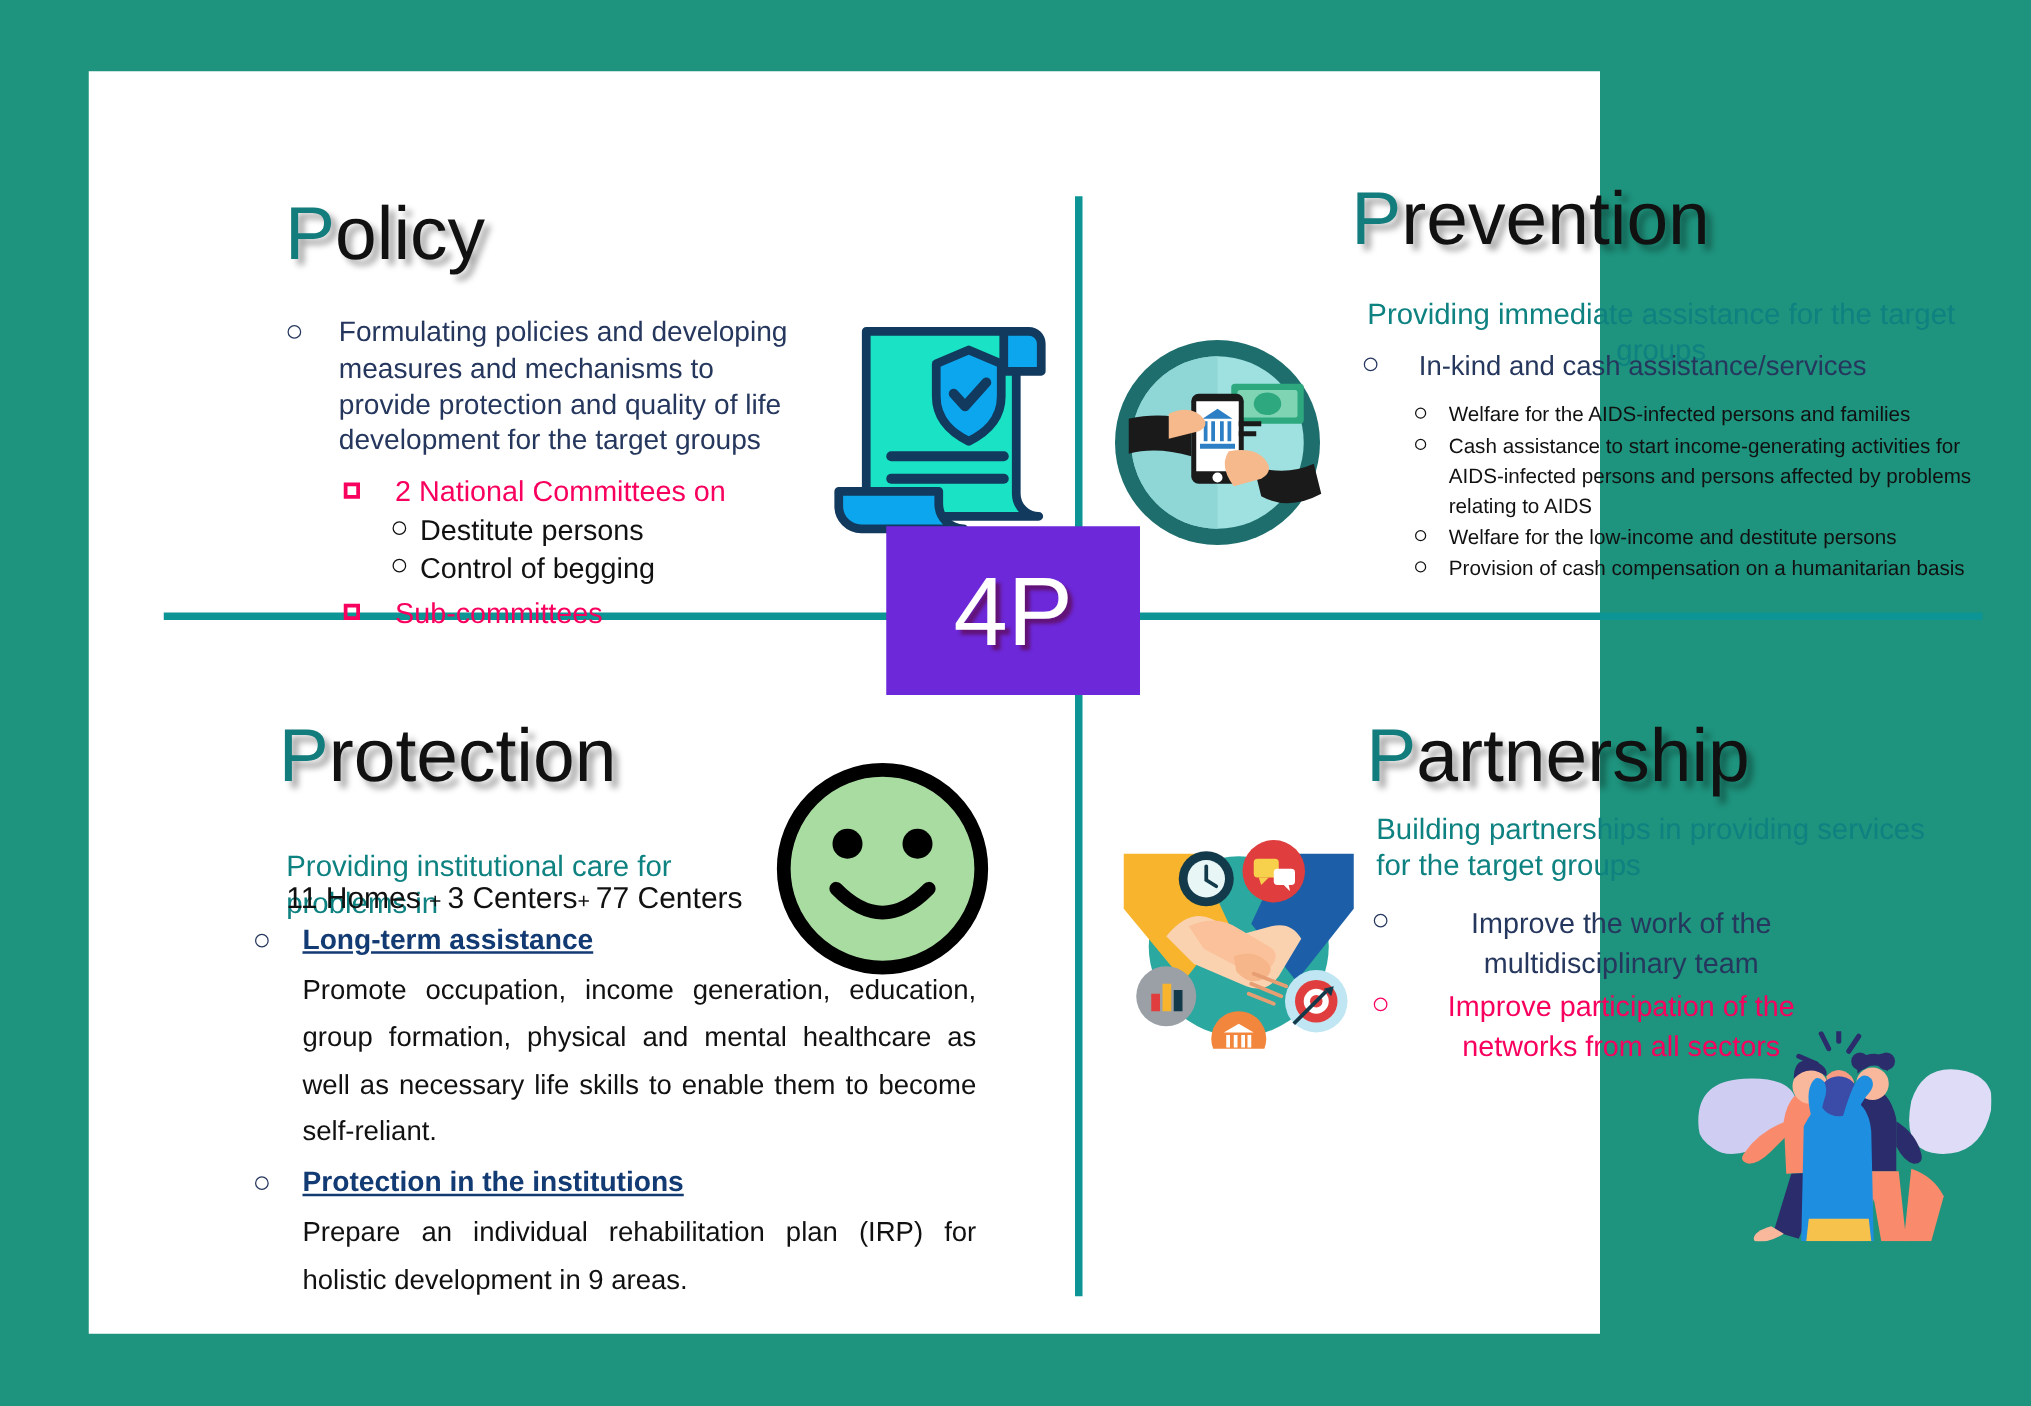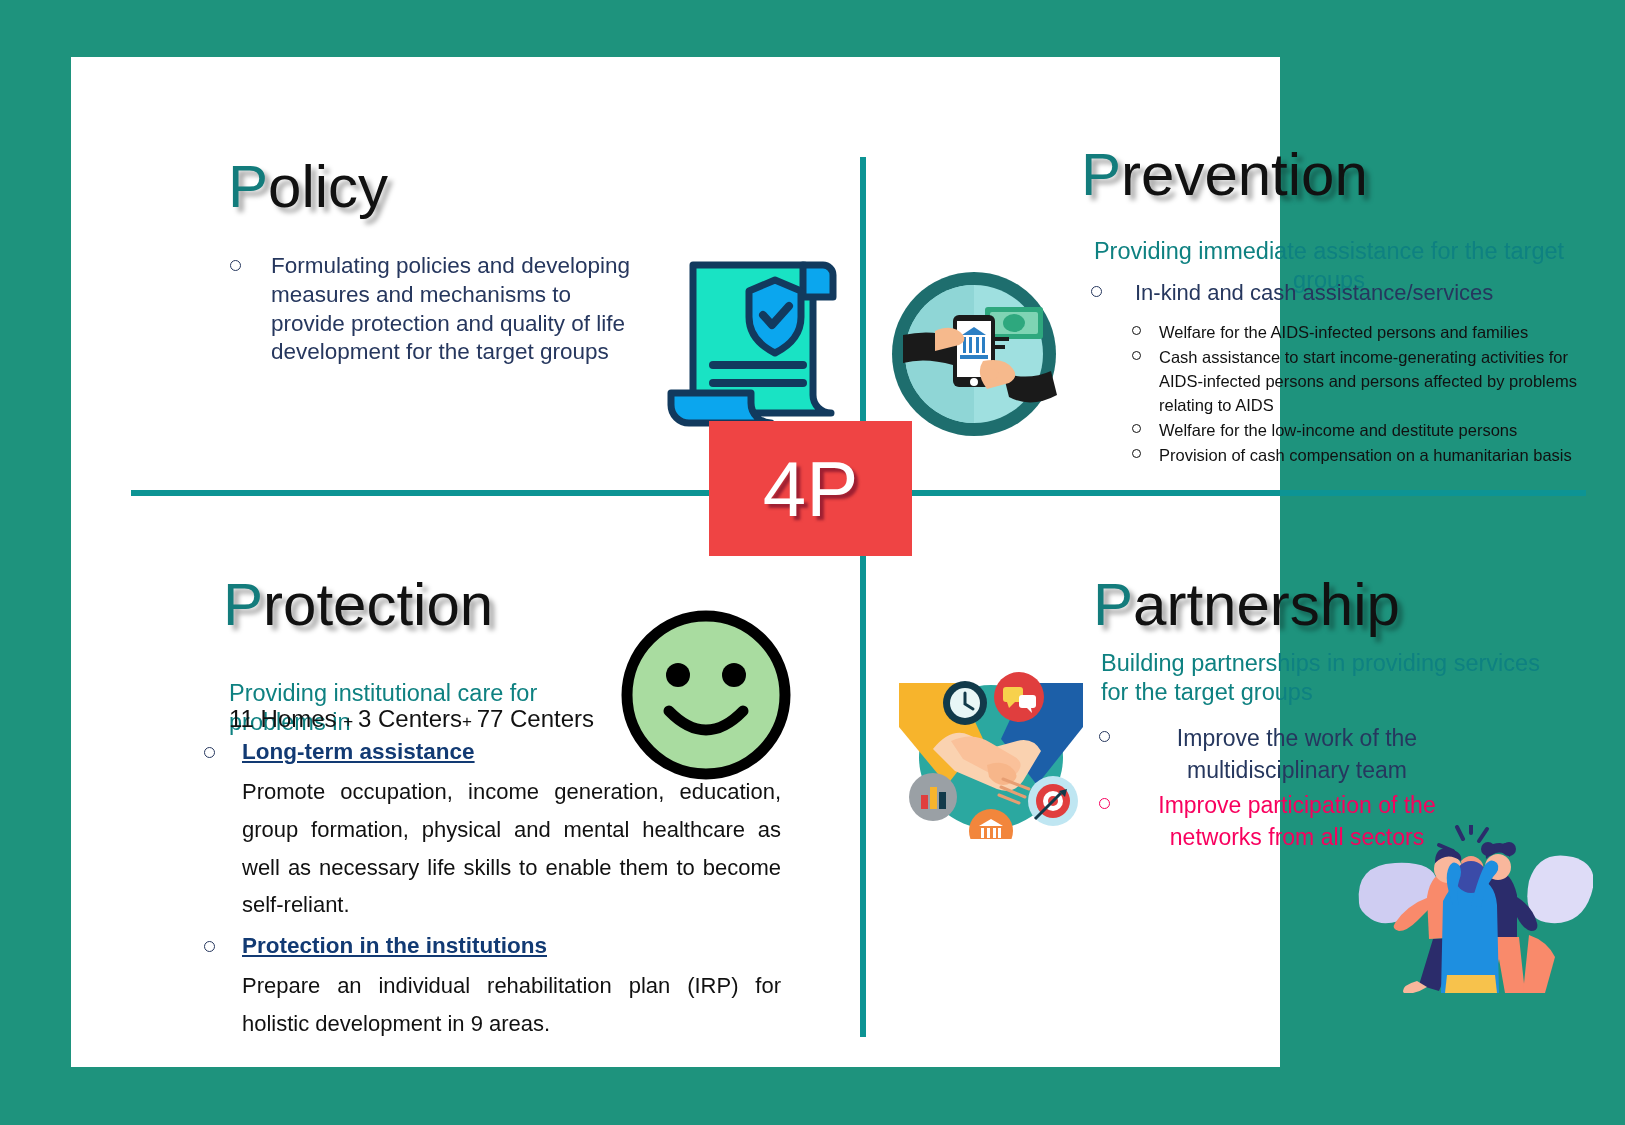--- a/index.html
+++ b/index.html
@@ -27,21 +27,21 @@
   }
   .h-divider-right{
     position:absolute;left:820px;top:433px;
     width:695px;height:6px;background:#0D9494;
   }
 
   
   .badge4p{
     position:absolute;left:638px;top:364px;
     width:203px;height:135px;
-    background:#ef4444;
+    background:#6d28d9;
     z-index:30;
     display:flex;align-items:center;justify-content:center;
   }
   .badge4p span{
     color:#ffffff;font-size:78px;line-height:1;
     text-shadow:4px 4px 3px rgba(90,0,35,.55);
   }
 
   
   .sec-title{
@@ -175,20 +175,38 @@
     <span class="cap">P</span><span>olicy</span>
   </div>
 
   <div id="policy-list">
     <div class="l1">
       <span class="bullet-o"></span>
       <span>Formulating policies and developing measures and mechanisms to provide protection and quality of life development for the target groups</span>
     </div>
   </div>
 
+  <div id="policy-sub">
+    <div class="l2">
+      <span class="bullet-sq"></span>
+      <span>2 National Committees on</span>
+    </div>
+    <div class="l3">
+      <span class="bullet-o"></span>
+      <span class="txt">Destitute persons</span>
+    </div>
+    <div class="l3">
+      <span class="bullet-o"></span>
+      <span class="txt">Control of begging</span>
+    </div>
+    <div class="l2" style="margin-top:6px;">
+      <span class="bullet-sq"></span>
+      <span>Sub-committees</span>
+    </div>
+  </div>
 
   <svg class="ill" id="ill-policy-doc" viewBox="0 0 190 185">
     <path d="M30 12 h110 a10 10 0 0 1 10 10 v120 a18 18 0 0 0 18 18 h-138 z" fill="#19E3C4" stroke="#123A5E" stroke-width="7" stroke-linejoin="round"></path>
     <path d="M140 12 h20 a10 10 0 0 1 10 10 v22 h-30 z" fill="#0BA6EE" stroke="#123A5E" stroke-width="7" stroke-linejoin="round"></path>
     <path d="M8 140 h80 v10 a20 20 0 0 0 20 20 h-82 a18 18 0 0 1 -18 -18 z" fill="#0BA6EE" stroke="#123A5E" stroke-width="7" stroke-linejoin="round"></path>
     <path d="M86 38 l26 -11 l26 11 v26 c0 20 -14 30 -26 36 c-12 -6 -26 -16 -26 -36 z" fill="#0BA6EE" stroke="#123A5E" stroke-width="7" stroke-linejoin="round"></path>
     <path d="M100 62 l9 10 l17 -19" fill="none" stroke="#123A5E" stroke-width="8" stroke-linecap="round" stroke-linejoin="round"></path>
     <line x1="50" y1="112" x2="140" y2="112" stroke="#123A5E" stroke-width="8" stroke-linecap="round"></line>
     <line x1="50" y1="130" x2="140" y2="130" stroke="#123A5E" stroke-width="8" stroke-linecap="round"></line>
   </svg>

